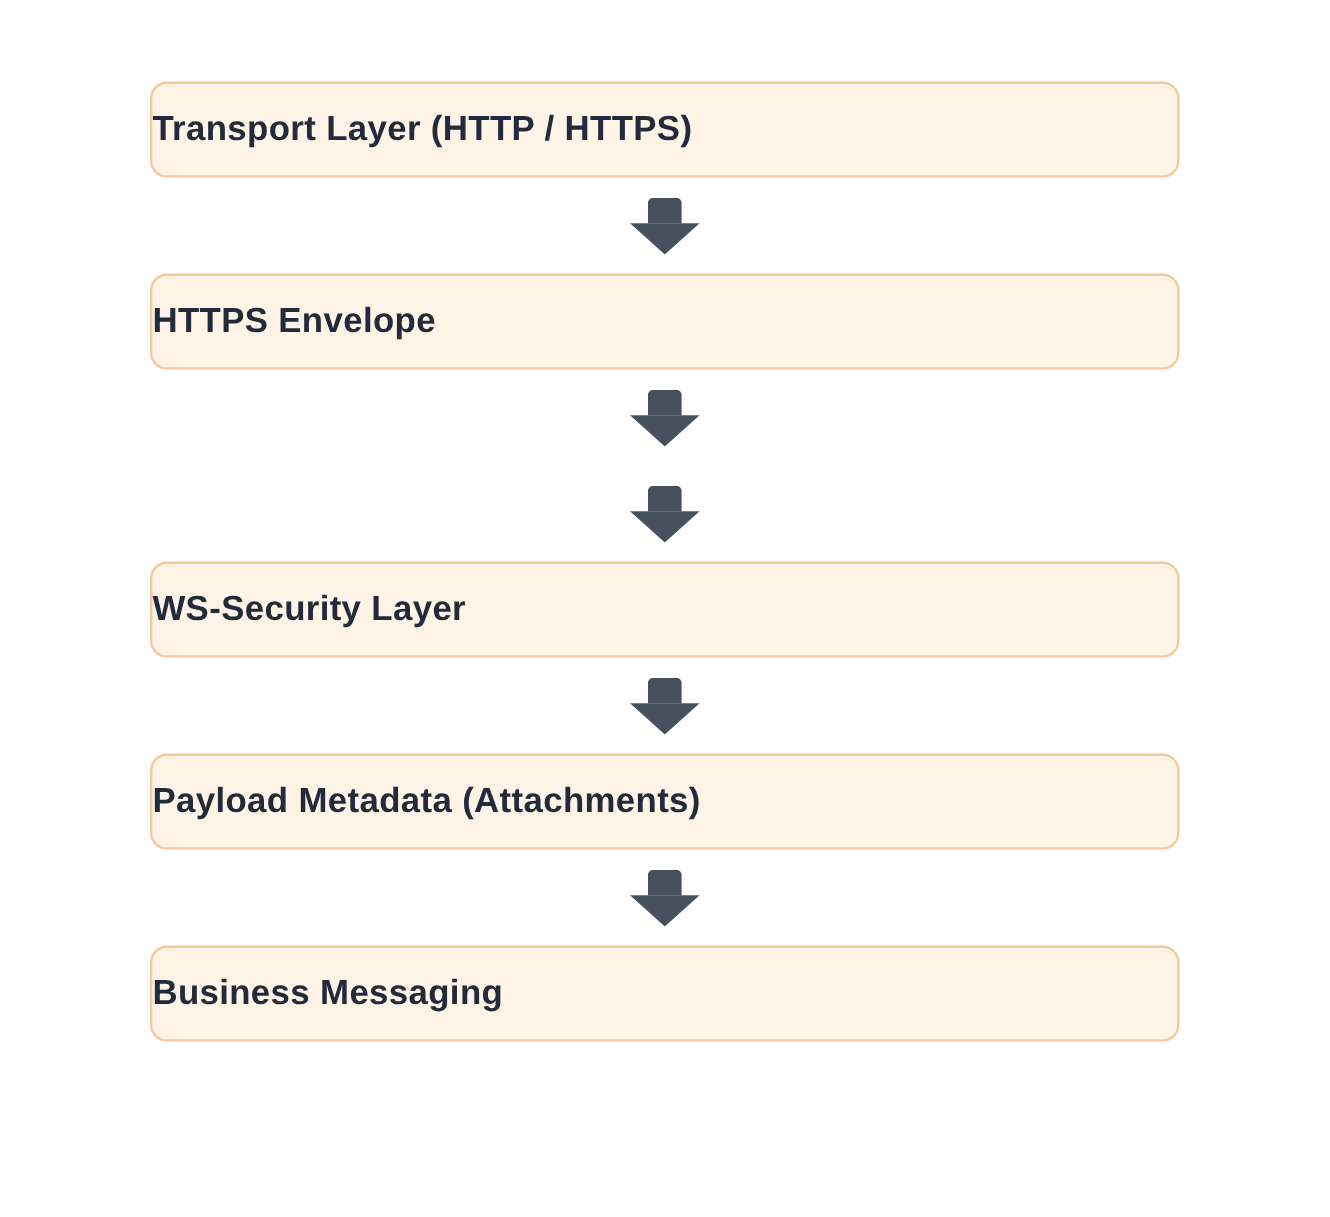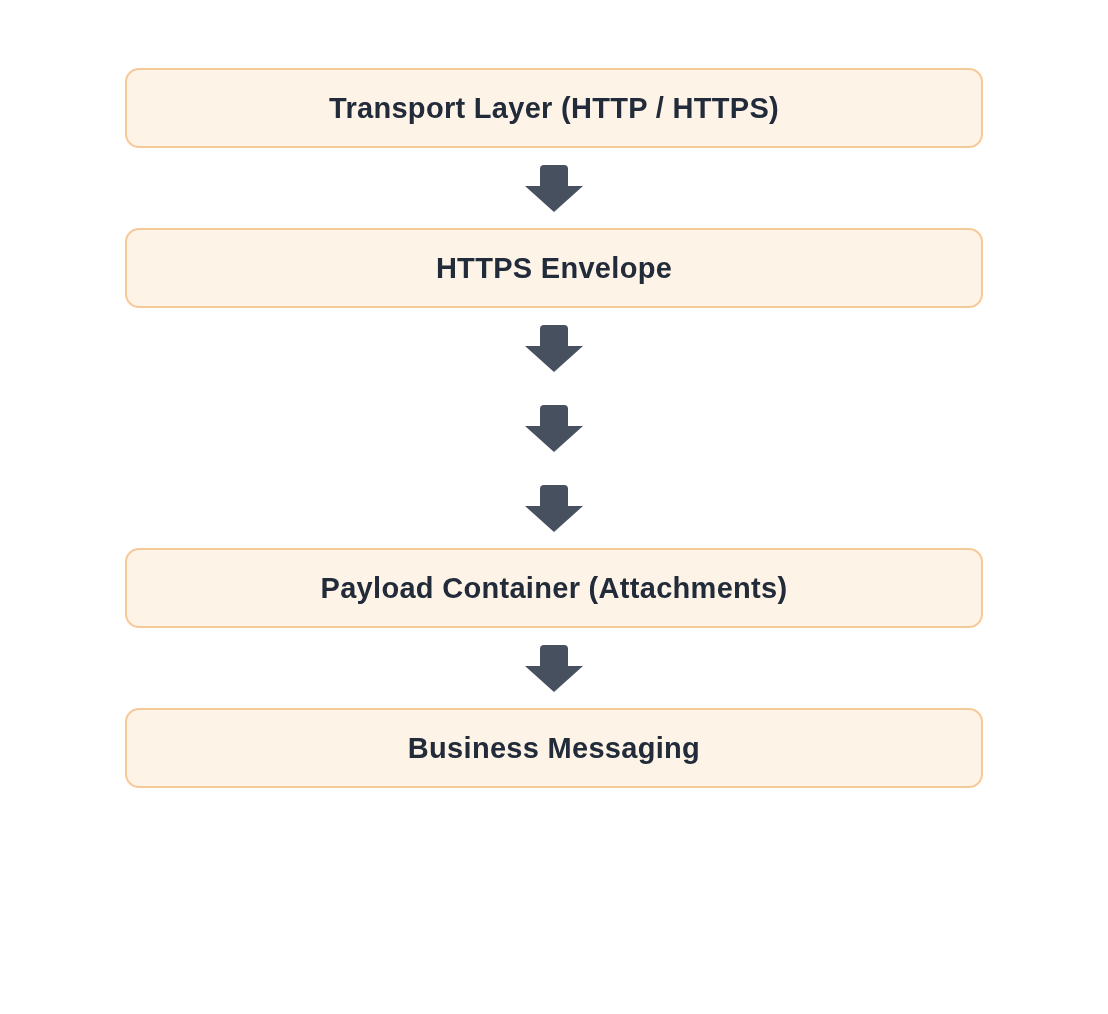--- a/index.html
+++ b/index.html
@@ -24,21 +24,20 @@
   }
   .layer-box {
     width: 858px;
     height: 80px;
     box-sizing: border-box;
     background: var(--box-background, #FDF3E6);
     border: 2px solid var(--box-border, #F7C998);
     border-radius: 14px;
     display: flex;
     align-items: center;
-    justify-content: center;
     flex: 0 0 auto;
   }
   .layer-label {
     color: var(--label-text, #222B3A);
     font-size: 29px;
     font-weight: 700;
     letter-spacing: 0.3px;
     white-space: nowrap;
   }
   .arrow-row {
@@ -98,30 +97,33 @@
   </div>
 
 
   <div class="arrow-row">
     <span class="arrow-down">
       <span class="arrow-stem"></span>
       <span class="arrow-head"></span>
     </span>
   </div>
 
+  <div class="layer-box">
+    <span class="layer-label">WS-Security Layer</span>
+  </div>
 
   <div class="arrow-row">
     <span class="arrow-down">
       <span class="arrow-stem"></span>
       <span class="arrow-head"></span>
     </span>
   </div>
 
   <div class="layer-box">
-    <span class="layer-label">Payload Container (Attachments)</span>
+    <span class="layer-label">Payload Metadata (Attachments)</span>
   </div>
 
   <div class="arrow-row">
     <span class="arrow-down">
       <span class="arrow-stem"></span>
       <span class="arrow-head"></span>
     </span>
   </div>
 
   <div class="layer-box">

